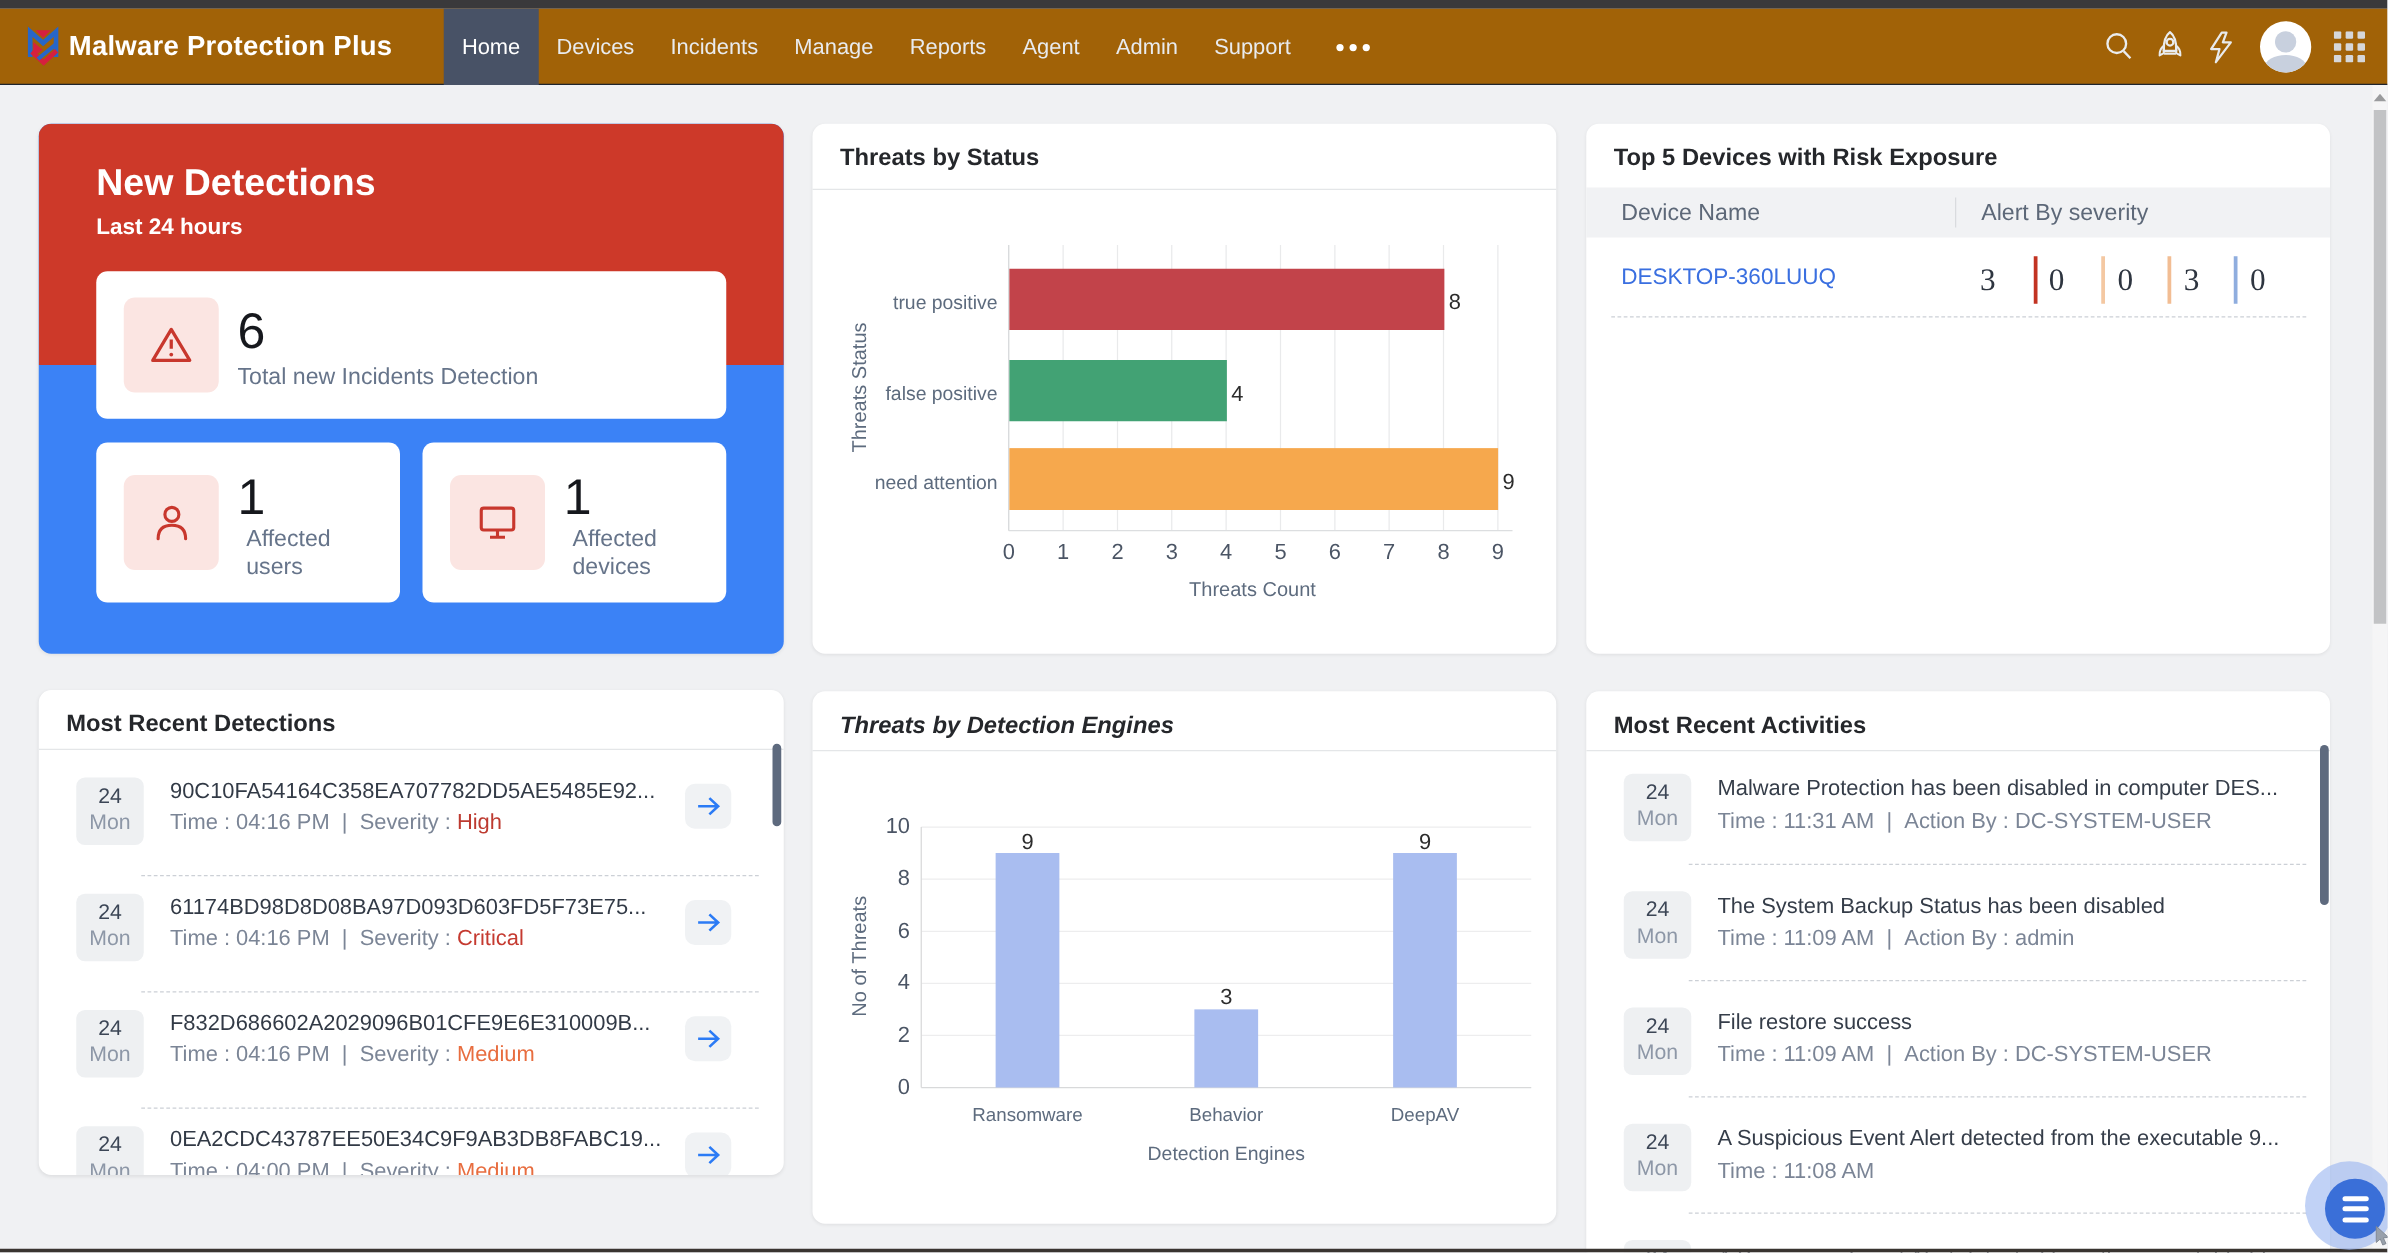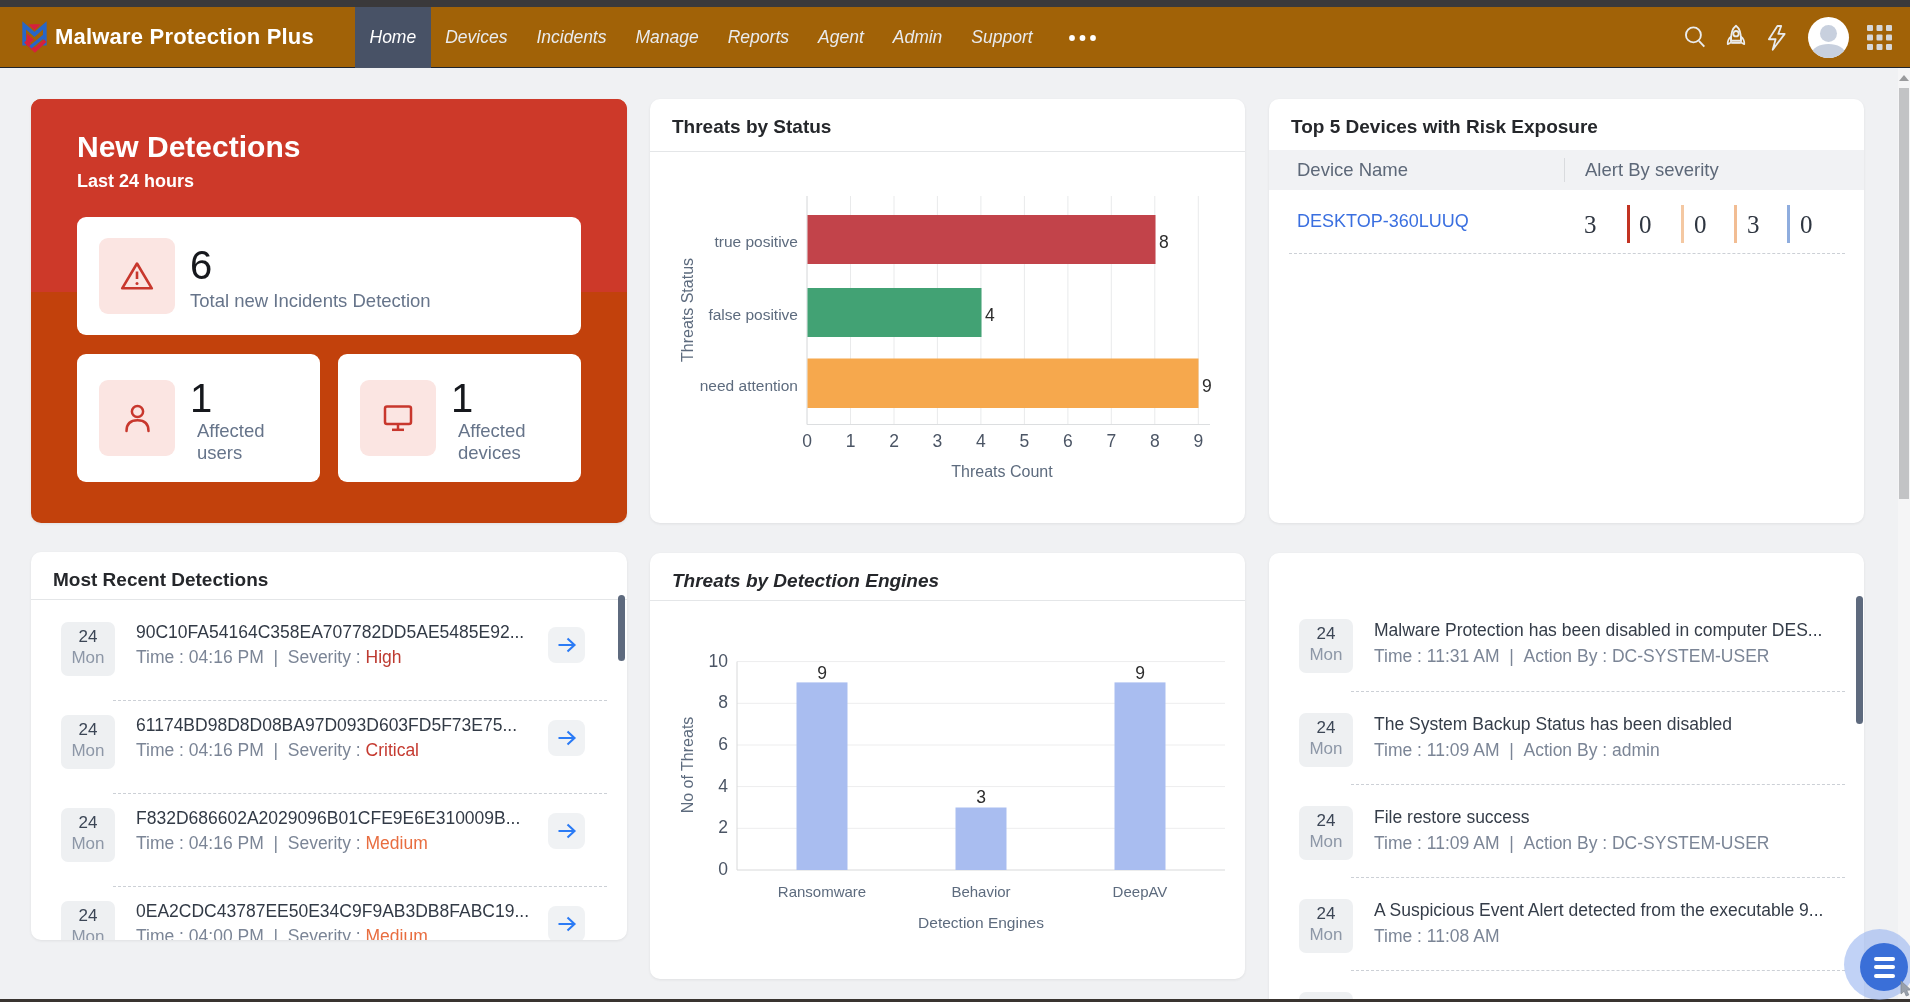--- a/index.html
+++ b/index.html
@@ -3,29 +3,29 @@
 <meta charset="utf-8">
 <style>
 * { margin:0; padding:0; box-sizing:border-box; }
 html,body { width:1910px; height:1002px; overflow:hidden; }
 body { font-family:"Liberation Sans", sans-serif; background:#f0f1f3; position:relative; }
 .topstrip { position:absolute; left:0; top:0; width:1910px; height:7px; background:#3a393b; }
 .navbar { position:absolute; left:0; top:7px; width:1910px; height:61px; background:#a16207; border-bottom:1px solid #1f242d; }
 .logo { position:absolute; left:21px; top:13px; display:flex; align-items:center; }
 .logotext { color:#fff; font-size:22px; font-weight:bold; margin-left:7px; letter-spacing:0.2px; }
 .nav { position:absolute; left:355px; top:0; height:61px; display:flex; }
-.nav .item { color:#e9ebee; font-size:17.5px; padding:0 14.5px; display:flex; align-items:center;font-style:italic; }
+.nav .item { color:#e9ebee; font-size:17.5px; padding:0 14.5px; display:flex; align-items:center; }
 .nav .item.active { background:#485266; color:#fff; }
 .navicons { position:absolute; right:18px; top:0; height:61px; display:flex; align-items:center; gap:14px; }
 .card { position:absolute; background:#fff; border-radius:10px; box-shadow:0 1px 3px rgba(0,0,0,0.07); }
 .cardtitle { font-size:19px; font-weight:bold; color:#25272b; padding:17px 22px 13px 22px; }
 .cardsep { border-bottom:1px solid #e4e6e8; }
 
 
-#nd { left:31px; top:99px; width:596px; height:424px; background:#c2410c; overflow:hidden; }
+#nd { left:31px; top:99px; width:596px; height:424px; background:#3b82f6; overflow:hidden; }
 #nd .redhead { position:absolute; left:0; top:0; width:596px; height:193px; background:#cd3929; }
 #nd h1 { position:absolute; left:46px; top:31px; font-size:30px; color:#fff; font-weight:bold; }
 #nd .sub { position:absolute; left:46px; top:72px; font-size:18px; color:#fff; font-weight:bold; }
 .wcard { position:absolute; background:#fff; border-radius:9px; }
 .iconbox { position:absolute; width:76px; height:76px; background:#fbe5e2; border-radius:9px; display:flex; align-items:center; justify-content:center; }
 .bignum { font-size:40px; color:#16181d; }
 .wlabel { font-size:18.5px; color:#66748a; }
 .datebadge { position:absolute; width:54px; height:54px; background:#eef0f2; border-radius:7px; text-align:center; }
 .datebadge .d1 { font-size:17px; color:#3c4656; margin-top:5px; }
 .datebadge .d2 { font-size:17px; color:#8d97a7; margin-top:1px; }
@@ -300,20 +300,21 @@
       <text x="172" y="293">Ransomware</text>
         <text x="331" y="293">Behavior</text>
         <text x="490" y="293">DeepAV</text>
     </g>
     <text x="331" y="324" font-size="15.5" fill="#5d6b7e" text-anchor="middle">Detection Engines</text>
     <text x="43" y="161" font-size="16" fill="#5d6b7e" text-anchor="middle" transform="rotate(-90 43 161)">No of Threats</text>
   </svg>
 </div>
 
 <div class="card" id="mra" style="left:1269px; top:553px; width:595px; height:457px; overflow:hidden;">
+  <div class="cardtitle cardsep" style="padding-bottom:8px;">Most Recent Activities</div>
   <div class="datebadge" style="left:30px; top:66px;">
       <div class="d1">24</div>
       <div class="d2">Mon</div>
     </div>
   <div class="ltitle" style="left:105px; top:67px; color:#353d49;">Malware Protection has been disabled in computer DES...</div>
   <div class="lsub" style="left:105px; top:93px;">Time : 11:31 AM&nbsp; | &nbsp;Action By : DC-SYSTEM-USER</div>
   <div class="dashsep" style="left:82px; top:138px; width:494px;"></div>
 
   <div class="datebadge" style="left:30px; top:160px;">
       <div class="d1">24</div>

